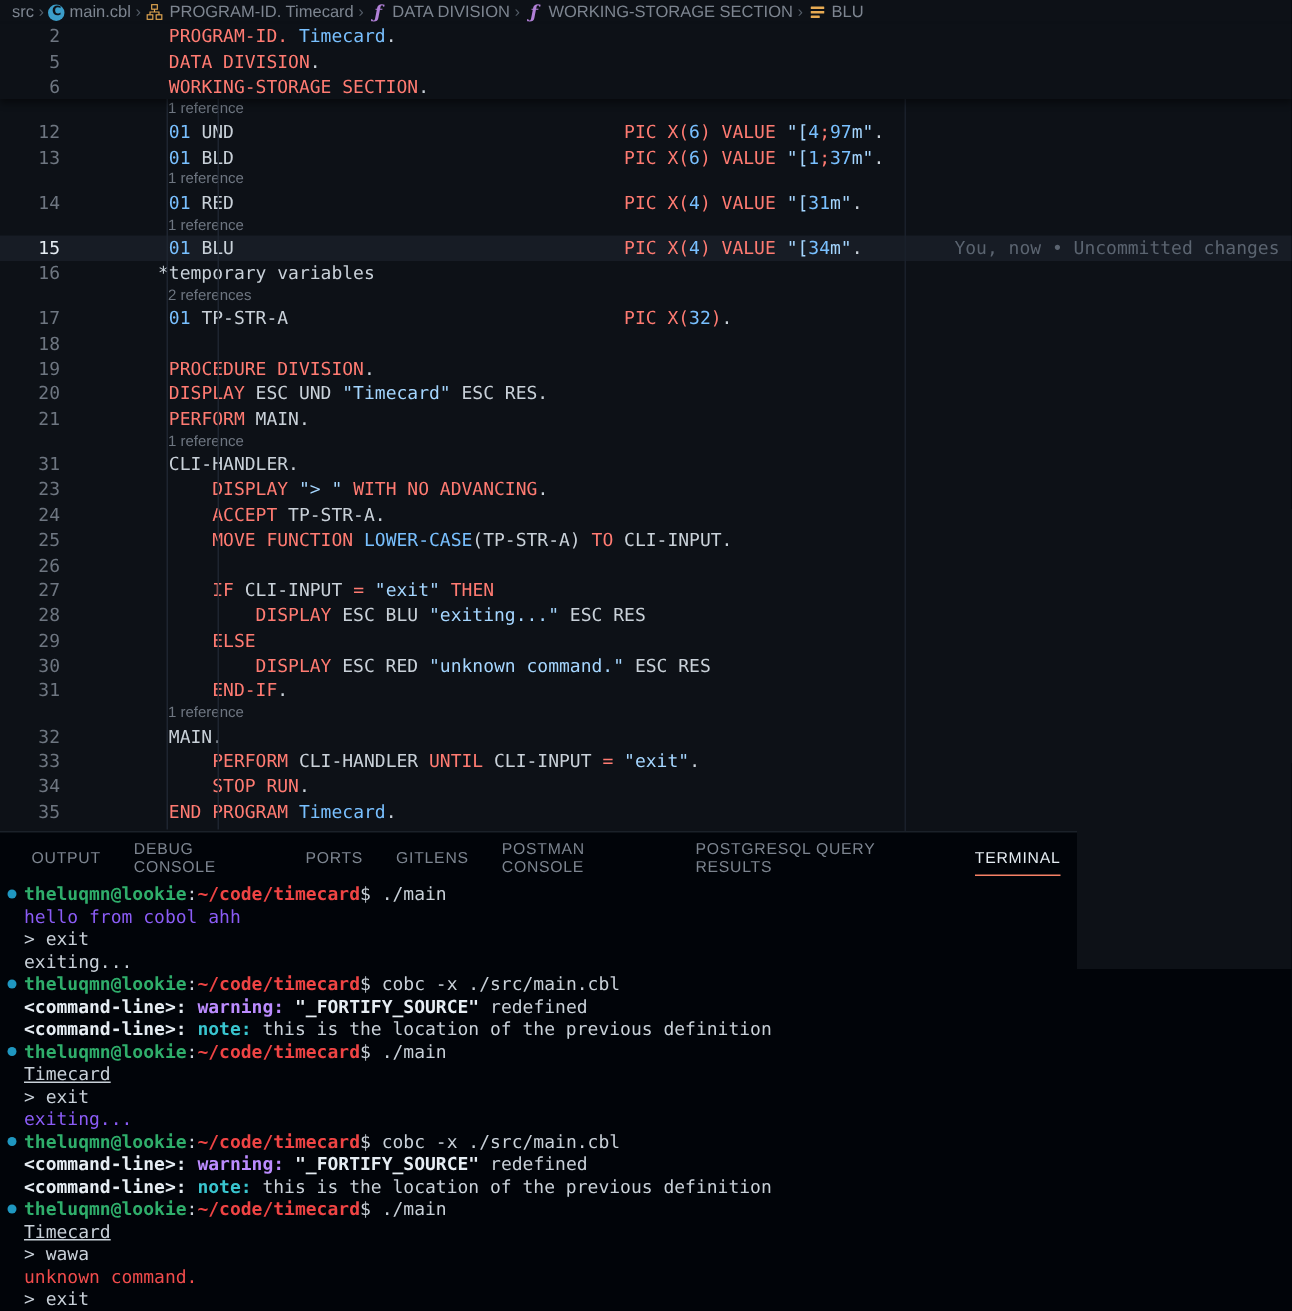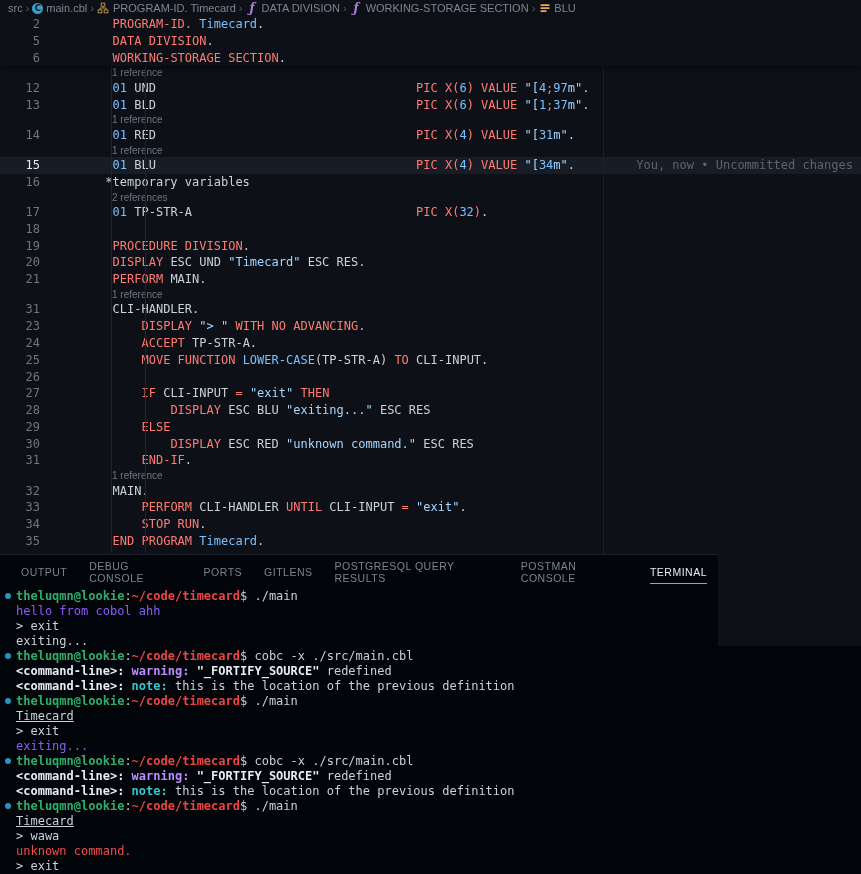--- a/index.html
+++ b/index.html
@@ -141,22 +141,22 @@
   <div class="guide" style="left:145px"></div>
   <div class="ruler"></div>
 </div>
 
 <div class="panel">
   <div class="tabs" id="paneltabs">
       <div class="tab"><span>OUTPUT</span></div>
       <div class="tab"><span>DEBUG CONSOLE</span></div>
       <div class="tab"><span>PORTS</span></div>
       <div class="tab"><span>GITLENS</span></div>
+      <div class="tab"><span>POSTMAN CONSOLE</span></div>
       <div class="tab"><span>POSTGRESQL QUERY RESULTS</span></div>
-      <div class="tab"><span>POSTMAN CONSOLE</span></div>
       <div class="tab active"><span>TERMINAL</span></div>
     </div>
   <div class="term" id="term">
       <div class="tline"><span class="tdec"></span><span class="tk-g">theluqmn@lookie</span><span class="tk-w">:</span><span class="tk-b">~/code/timecard</span><span class="tk-w">$ ./main</span></div>
       <div class="tline"><span class="tk-bl">hello from cobol ahh</span></div>
       <div class="tline"><span class="tk-w">&gt; exit</span></div>
       <div class="tline"><span class="tk-w">exiting...</span></div>
       <div class="tline"><span class="tdec"></span><span class="tk-g">theluqmn@lookie</span><span class="tk-w">:</span><span class="tk-b">~/code/timecard</span><span class="tk-w">$ cobc -x ./src/main.cbl</span></div>
       <div class="tline"><span class="tk-bw">&lt;command-line&gt;:</span><span class="tk-w"> </span><span class="tk-m">warning:</span><span class="tk-w"> </span><span class="tk-bw">"_FORTIFY_SOURCE"</span><span class="tk-w"> redefined</span></div>
       <div class="tline"><span class="tk-bw">&lt;command-line&gt;:</span><span class="tk-w"> </span><span class="tk-cy">note:</span><span class="tk-w"> this is the location of the previous definition</span></div>

